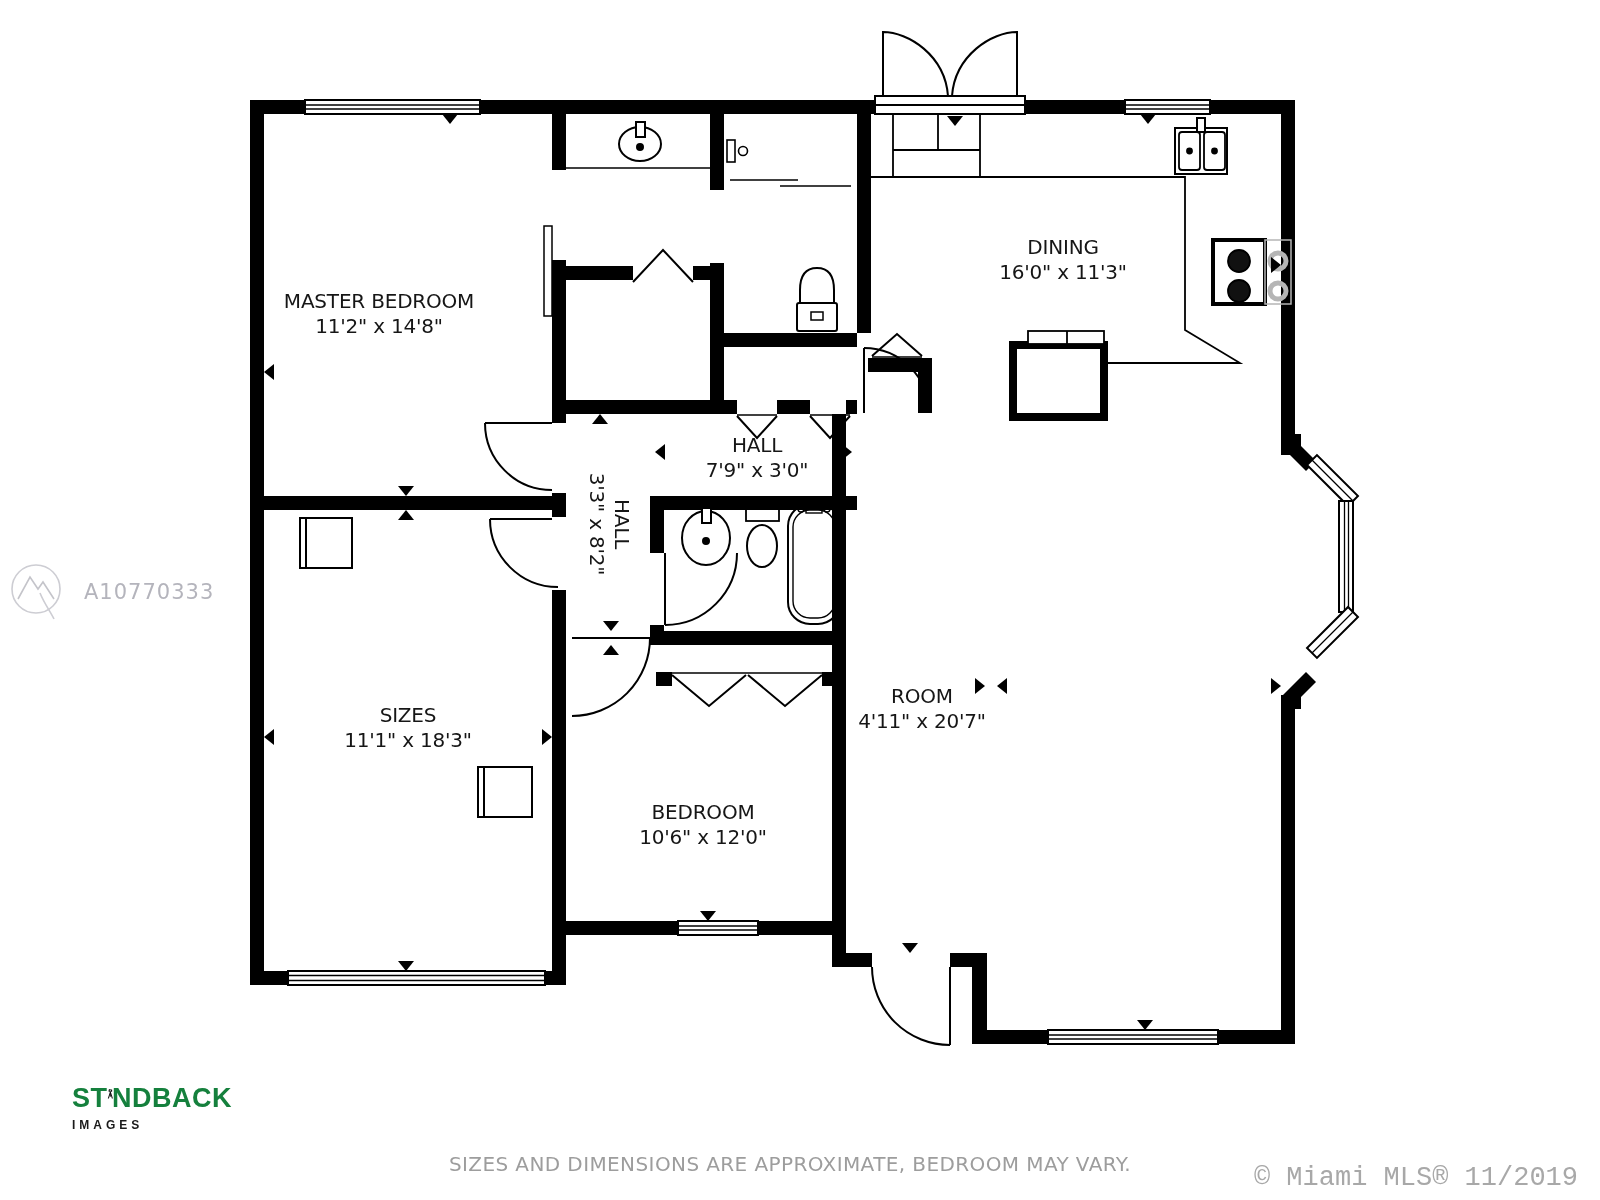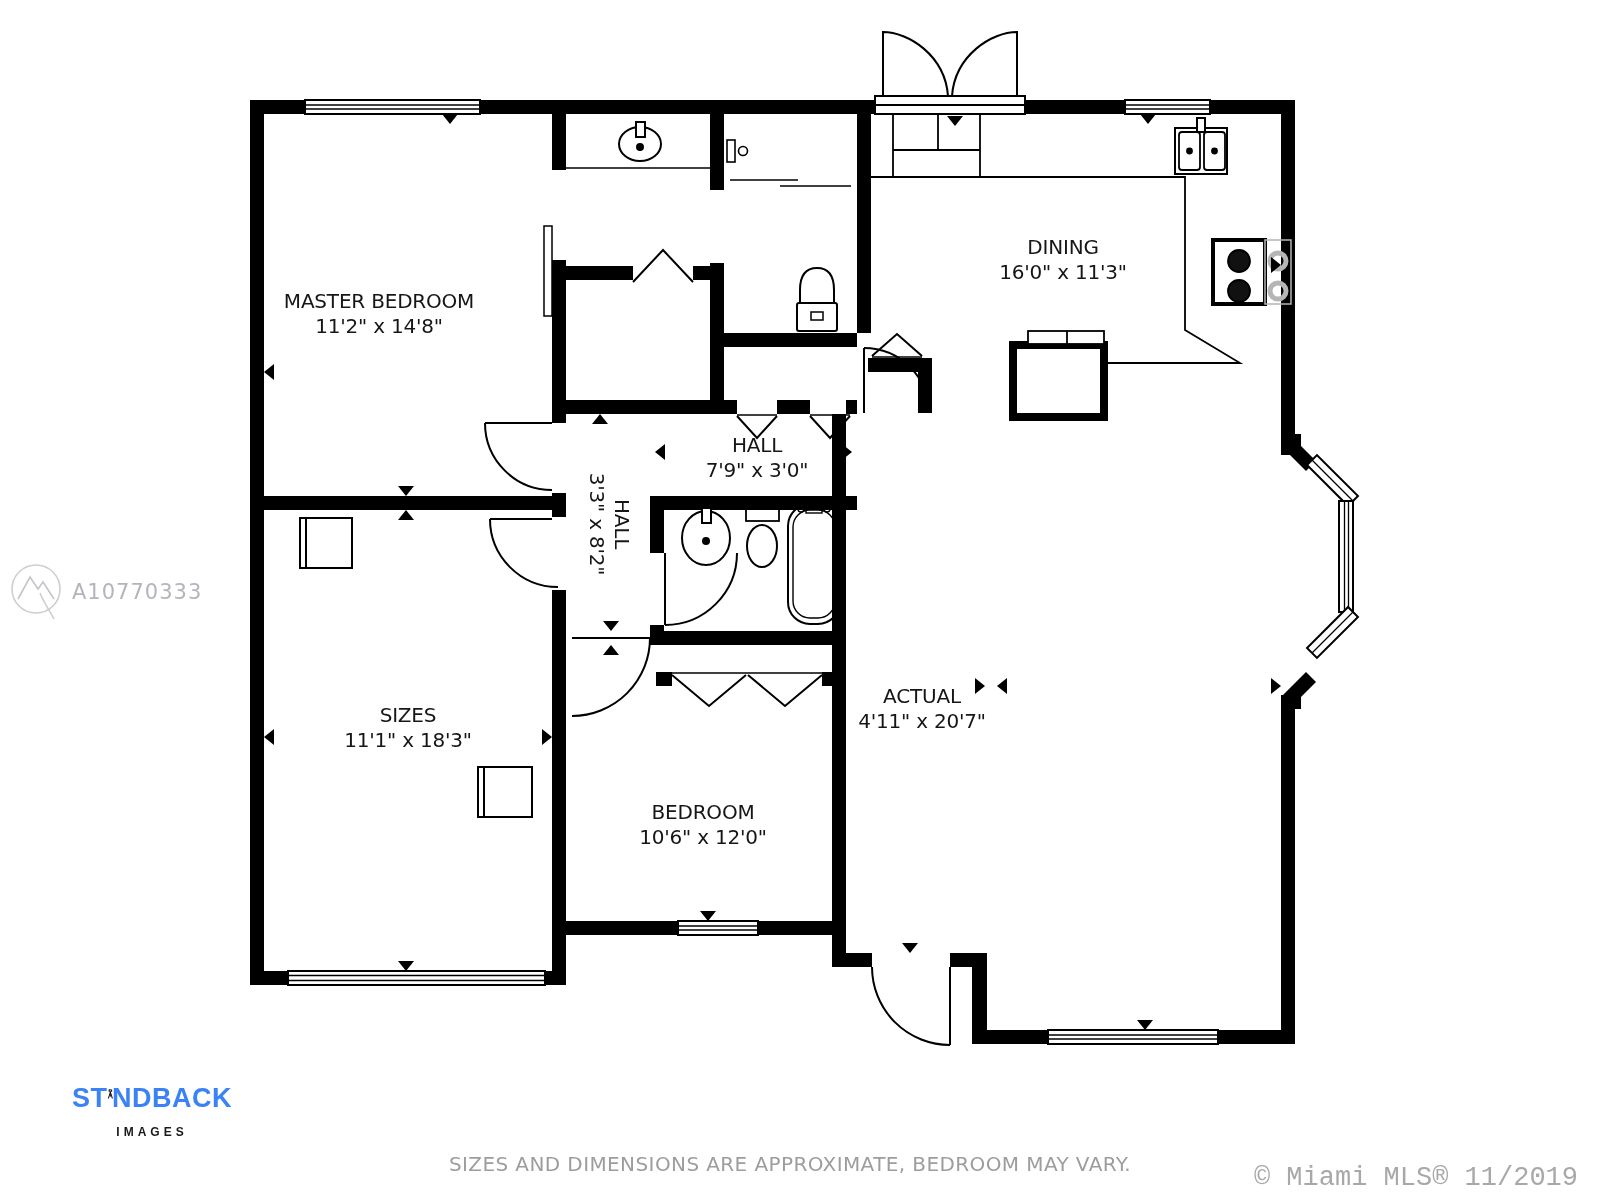--- a/index.html
+++ b/index.html
@@ -2,27 +2,27 @@
 <html><head>
 <meta charset="utf-8">
 <style>
   html,body{margin:0;padding:0;background:#ffffff;}
   .canvas{position:relative;width:1600px;height:1200px;background:#ffffff;overflow:hidden;
           font-family:"DejaVu Sans","Liberation Sans",sans-serif;}
   .plan-svg{position:absolute;left:0;top:0;}
   .room-label{position:absolute;transform:translate(-50%,-50%);text-align:center;
               color:#161616;font-size:20px;line-height:25px;white-space:nowrap;letter-spacing:-0.2px;}
   .room-label.rot{transform:translate(-50%,-50%) rotate(90deg);}
-  .watermark{position:absolute;left:10px;top:563px;display:flex;align-items:center;gap:8px;}
+  .watermark{position:absolute;left:10px;top:563px;display:flex;align-items:center;gap:20px;}
   .watermark-text{color:#b4b4bc;font-size:21px;letter-spacing:1px;}
   .logo{position:absolute;left:72px;top:1076px;width:160px;}
-  .logo-top{display:flex;align-items:flex-end;color:#3b82f6;font-weight:bold;
+  .logo-top{display:flex;align-items:flex-end;color:#15803d;font-weight:bold;
             font-size:27px;line-height:27px;letter-spacing:0.5px;font-family:"Liberation Sans",sans-serif;}
-  .logo-sub{color:#1a1a1a;font-weight:bold;font-size:12px;letter-spacing:4px;text-align:center;
-            margin-top:13px;font-family:"Liberation Sans",sans-serif;}
+  .logo-sub{color:#1a1a1a;font-weight:bold;font-size:12px;letter-spacing:4px;text-align:left;
+            margin-top:6px;font-family:"Liberation Sans",sans-serif;}
   .disclaimer{position:absolute;left:790px;top:1164px;transform:translate(-50%,-50%);
               color:#9d9d9d;font-size:20px;letter-spacing:0.4px;white-space:nowrap;}
   .mls{position:absolute;right:22px;top:1163px;color:#a8a8a8;font-size:27px;white-space:nowrap;
        font-family:Liberation Mono, monospace;}
 </style>
 </head>
 <body>
 
 <div class="canvas">
 
@@ -287,21 +287,21 @@
     <div>SIZES</div>
     <div>11'1" x 18'3"</div>
   </div>
 
   <div class="room-label" style="left:703px;top:825px">
     <div>BEDROOM</div>
     <div>10'6" x 12'0"</div>
   </div>
 
   <div class="room-label" style="left:922px;top:709px">
-    <div>ACTUAL</div>
+    <div>ROOM</div>
     <div>4'11" x 20'7"</div>
   </div>
 
 
   <div class="watermark">
     <svg width="54" height="58" viewBox="0 0 54 58">
       <circle cx="26" cy="26" r="24" fill="none" stroke="#cdcdd3" stroke-width="1.6"></circle>
       <path d="M 8,36 L 20,14 L 28,26 L 33,19 L 44,36" fill="none" stroke="#c4c4ca" stroke-width="1.6"></path>
       <path d="M 30,30 C 34,40 40,48 44,56" fill="none" stroke="#cdcdd3" stroke-width="1.6"></path>
     </svg>

